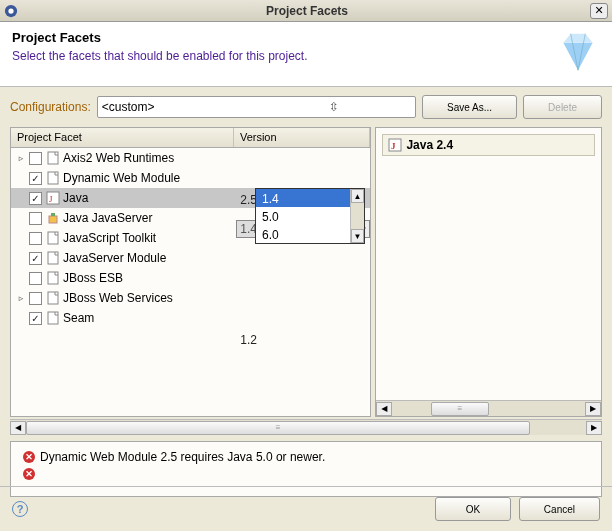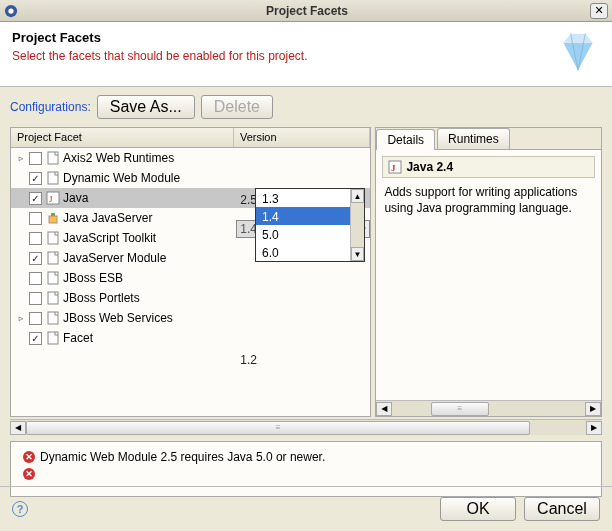--- a/index.html
+++ b/index.html
@@ -4,28 +4,28 @@
 <style>
 * { box-sizing: border-box; margin: 0; padding: 0; }
 body { font-family: "Segoe UI", Tahoma, sans-serif; font-size: 12px; background: #ece9d8; width: 612px; height: 531px; overflow: hidden; }
 .titlebar { background: linear-gradient(#e8e5d8,#d4d0c0); border-bottom: 1px solid #999; height: 22px; display: flex; align-items: center; padding: 0 4px; }
 .titlebar .ticon { width: 14px; height: 14px; margin-right: 6px; }
 .titlebar .title { flex: 1; text-align: center; font-weight: bold; color: #333; }
 .titlebar .close { width: 18px; height: 16px; border: 1px solid #888; background: #eee; border-radius: 3px; display: flex; align-items: center; justify-content: center; font-size: 11px; cursor: pointer; }
 .banner { background: #fff; border-bottom: 1px solid #bbb; padding: 8px 12px 12px; display: flex; }
 .banner-text { flex: 1; }
 .banner h1 { font-size: 13px; font-weight: bold; margin-bottom: 4px; }
-.banner p { color: #b91c1c; }
+.banner p { color: #4c1d95; }
 .jewel { width: 44px; height: 44px; margin-left: 8px; }
 .config-row { display: flex; align-items: center; padding: 8px 10px; gap: 6px; }
-.config-row label { color: #1d4ed8; }
+.config-row label { color: #a16207; }
 .combo { flex: 1; display: flex; align-items: center; border: 1px solid #999; background: #fff; height: 22px; padding: 0 4px; border-radius: 2px; }
 .combo span { flex: 1; }
 .combo .arrow { width: 14px; text-align: center; color: #555; }
-.btn { border: 1px solid #999; background: linear-gradient(#fdfdfb,#e6e2d4); border-radius: 3px; height: 24px; padding: 0 12px; cursor: pointer; font-size: 16px; }
+.btn { border: 1px solid #999; background: linear-gradient(#fdfdfb,#e6e2d4); border-radius: 3px; height: 24px; padding: 0 24px; cursor: pointer; font-size: 10px; }
 .btn.disabled { color: #aaa; cursor: default; }
 .split { display: flex; gap: 4px; padding: 0 10px; height: 290px; }
 .panel { border: 1px solid #a9a9a9; background: #fdfcf8; display: flex; flex-direction: column; }
 .left { flex: 1.6; }
 .right { flex: 1; }
 .thead { display: flex; background: linear-gradient(#f4f1e6,#e4e0d0); border-bottom: 1px solid #aaa; height: 20px; font-size: 11px; }
 .thead .col { padding: 3px 6px; border-right: 1px solid #c8c4b4; }
 .col-name { flex: 1.7; }
 .col-ver { flex: 1; }
 .tbody { flex: 1; overflow: hidden; position: relative; }
@@ -83,20 +83,24 @@
   <svg class="jewel" viewBox="0 0 48 48">
       <polygon points="8,14 40,14 24,44" fill="#9ecff5"></polygon>
       <polygon points="8,14 16,4 32,4 40,14" fill="#cde8fb"></polygon>
       <line x1="16" y1="4" x2="24" y2="44" stroke="#6ab" stroke-width="0.6"></line>
       <line x1="32" y1="4" x2="24" y2="44" stroke="#6ab" stroke-width="0.6"></line>
     </svg>
 </div>
 
 <div class="config-row">
   <label>Configurations:</label>
+  <div class="combo">
+    <span>&lt;custom&gt;</span>
+    <span class="arrow">⇳</span>
+  </div>
   <button class="btn">Save As...</button>
   <button class="btn disabled">Delete</button>
 </div>
 
 <div class="split">
   <div class="panel left">
     <div class="thead">
       <div class="col col-name">Project Facet</div>
       <div class="col col-ver">Version</div>
     </div>
@@ -199,34 +203,20 @@
                 <rect x="2" y="1" width="10" height="12" fill="#fff" stroke="#888"></rect>
                 <polyline points="9,1 9,4 12,4" fill="none" stroke="#888"></polyline>
               </svg>
             </span>
             <span>JBoss ESB</span>
           </div>
           <div class="ver"></div>
         </div>
         <div class="row">
           <div class="name">
-            <span class="exp"></span>
-            <span class="chk"></span>
-            <span class="ficon">
-              <svg width="14" height="14" viewBox="0 0 14 14">
-                <rect x="2" y="1" width="10" height="12" fill="#fff" stroke="#888"></rect>
-                <polyline points="9,1 9,4 12,4" fill="none" stroke="#888"></polyline>
-              </svg>
-            </span>
-            <span>JBoss Portlets</span>
-          </div>
-          <div class="ver"></div>
-        </div>
-        <div class="row">
-          <div class="name">
             <span class="exp">▹</span>
             <span class="chk"></span>
             <span class="ficon">
               <svg width="14" height="14" viewBox="0 0 14 14">
                 <rect x="2" y="1" width="10" height="12" fill="#fff" stroke="#888"></rect>
                 <polyline points="9,1 9,4 12,4" fill="none" stroke="#888"></polyline>
               </svg>
             </span>
             <span>JBoss Web Services</span>
           </div>
@@ -235,53 +225,47 @@
         <div class="row">
           <div class="name">
             <span class="exp"></span>
             <span class="chk">✓</span>
             <span class="ficon">
               <svg width="14" height="14" viewBox="0 0 14 14">
                 <rect x="2" y="1" width="10" height="12" fill="#fff" stroke="#888"></rect>
                 <polyline points="9,1 9,4 12,4" fill="none" stroke="#888"></polyline>
               </svg>
             </span>
-            <span>Facet</span>
+            <span>Seam</span>
           </div>
           <div class="ver">1.2</div>
         </div>
         <div class="dropdown">
         <div id="dd-opts">
-            <div class="opt">1.3</div>
             <div class="opt sel">1.4</div>
             <div class="opt">5.0</div>
             <div class="opt">6.0</div>
           </div>
         <div class="vscroll">
           <div class="up">▲</div>
           <div class="down">▼</div>
         </div>
       </div>
       </div>
   </div>
 
   <div class="panel right">
-    <div class="tabs">
-      <div class="tab active">Details</div>
-      <div class="tab">Runtimes</div>
-    </div>
     <div class="detail-body">
       <div class="detail-title">
         <svg width="14" height="14" viewBox="0 0 14 14">
             <rect x="1" y="1" width="12" height="12" fill="#fff" stroke="#888"></rect>
             <text x="3" y="11" font-size="9" fill="#c33" font-family="serif">J</text>
           </svg>
         <span>Java 2.4</span>
       </div>
-      <div class="detail-desc">Adds support for writing applications using Java programming language.</div>
     </div>
     <div class="hscroll" style="margin:0;border-top:1px solid #bbb">
       <div class="tbtn">◀</div>
       <div class="track">
           <div class="thumb" style="left:20%;width:30%">≡</div>
         </div>
       <div class="tbtn">▶</div>
     </div>
   </div>
 </div>

